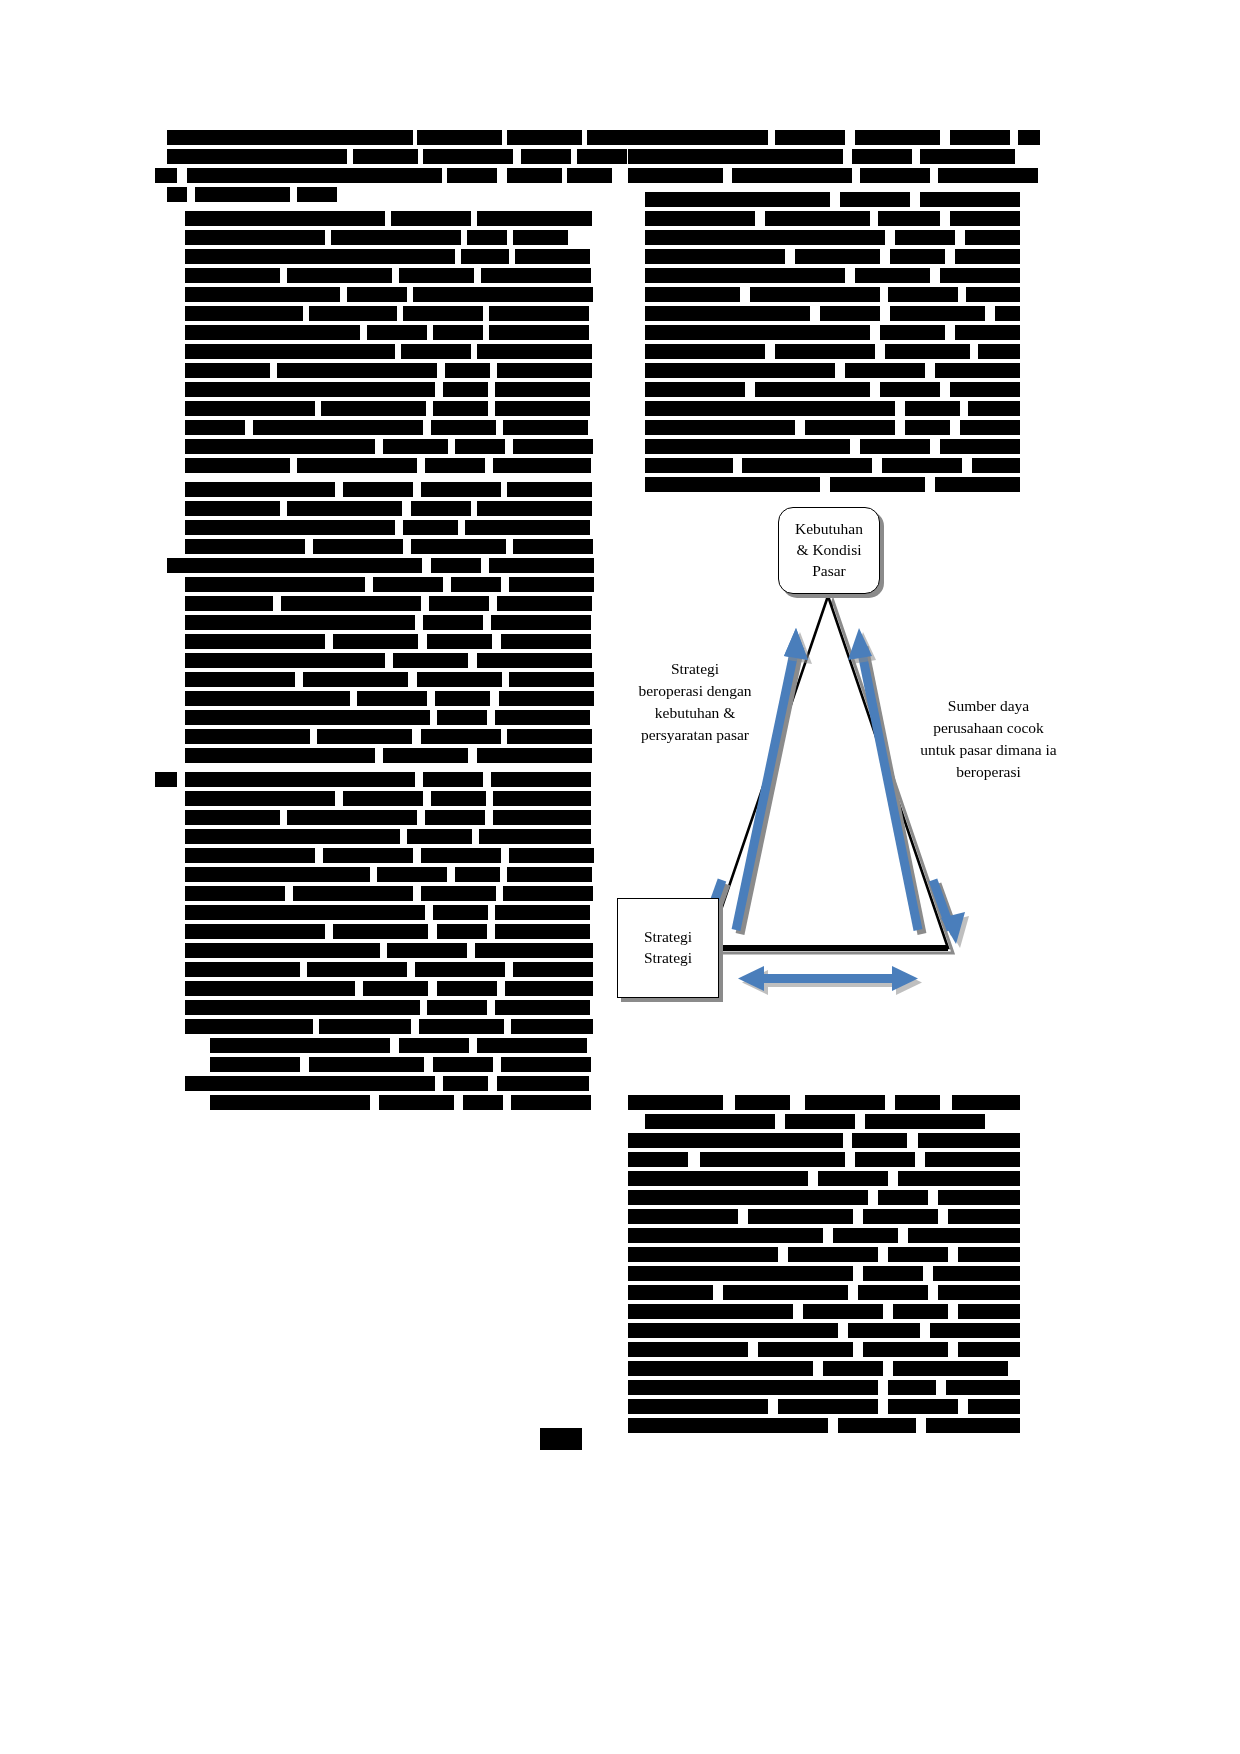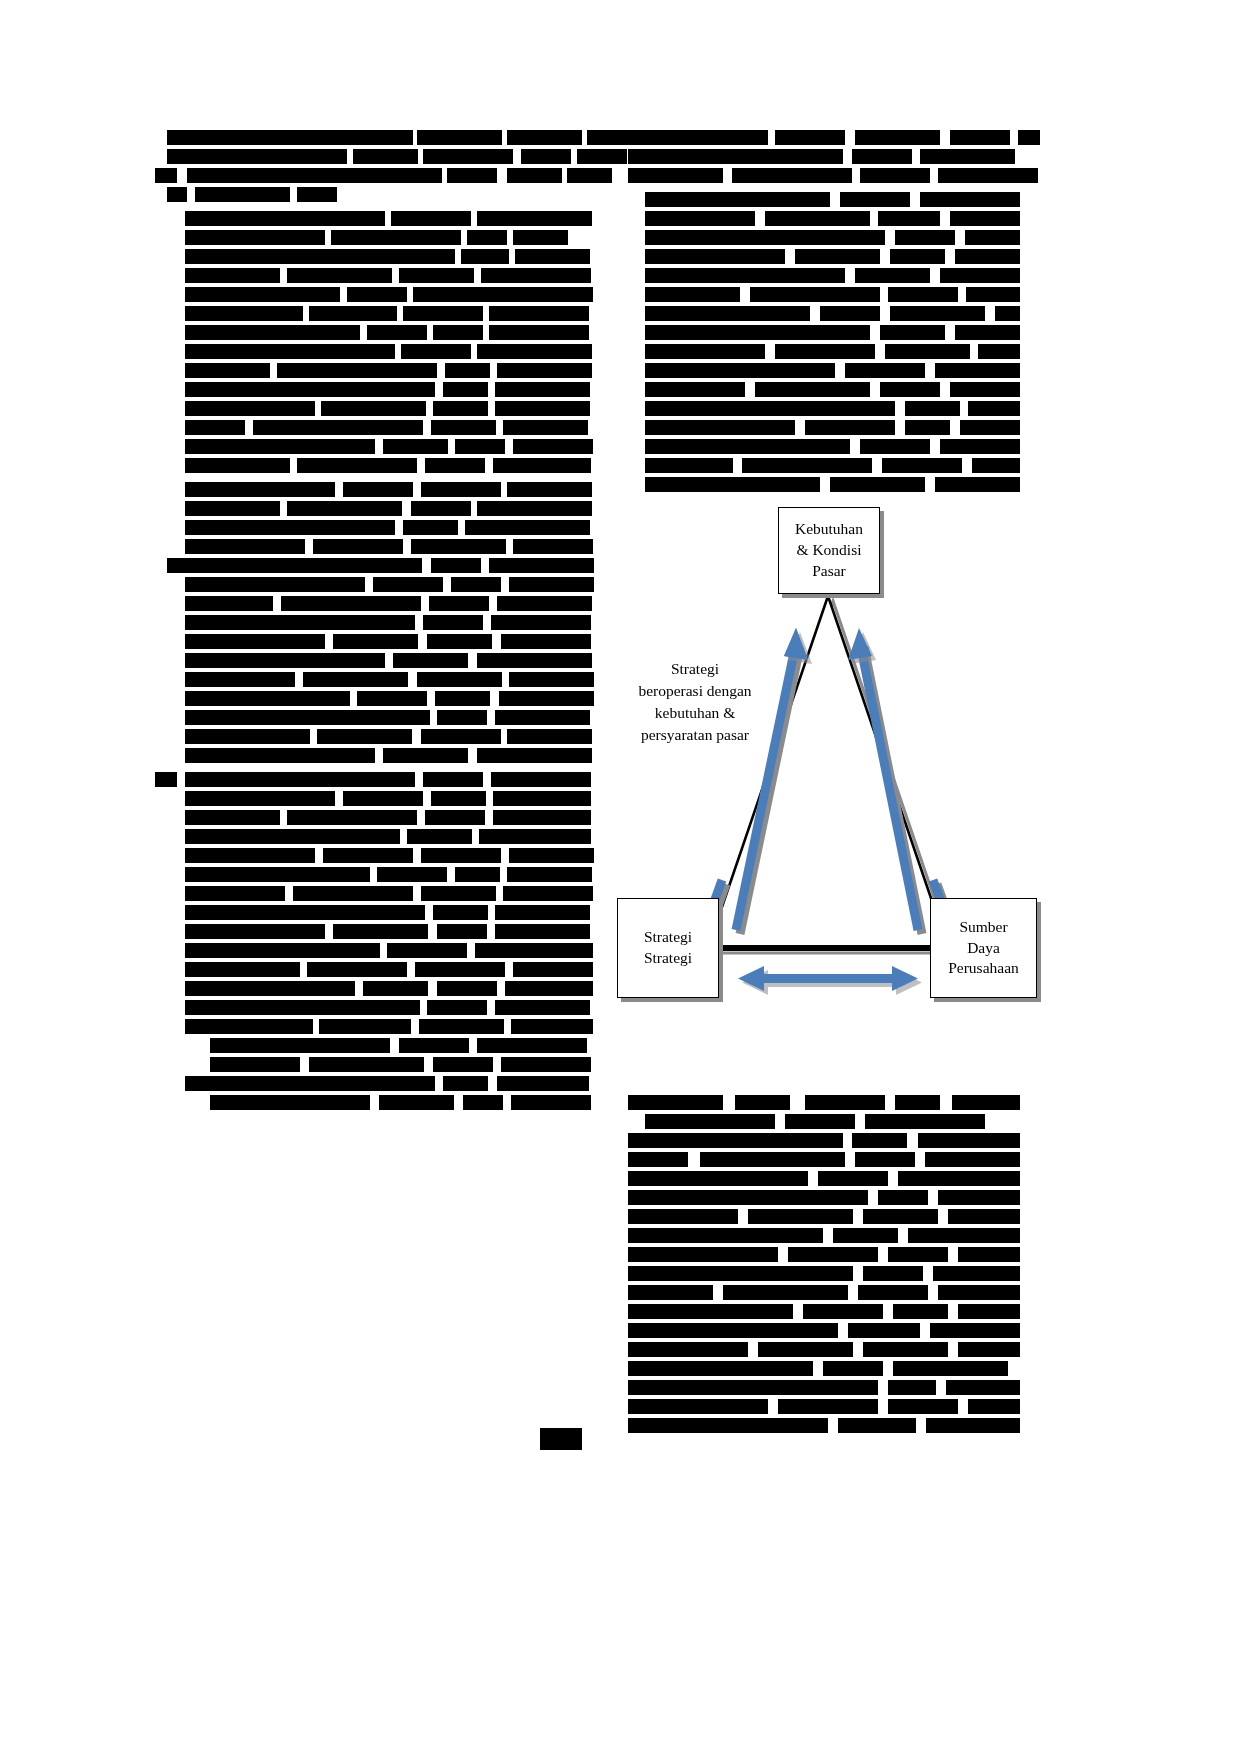--- a/index.html
+++ b/index.html
@@ -18,21 +18,21 @@
   .blk{position:absolute;top:0;height:15px;background:#000;}
 
   
   .diagram{position:absolute;left:600px;top:500px;width:470px;height:600px;}
 
   .dbox{position:absolute;background:#fff;border:1.6px solid #000;
         box-shadow:4px 4px 0 0 #8b8b8b;
         display:flex;flex-direction:column;align-items:center;justify-content:center;
         font-size:15.5px;line-height:1.34;text-align:center;}
 
-  .box-top{left:178px;top:7px;width:100px;height:85px;}
+  .box-top{left:178px;top:7px;width:100px;height:85px;border-radius:15px;}
   .box-bl{left:17px;top:398px;width:100px;height:98px;}
   .box-br{left:330px;top:398px;width:105px;height:98px;}
 
   .tri-svg{position:absolute;left:0;top:0;width:470px;height:600px;pointer-events:none;}
 
   .lbl{position:absolute;font-size:15.5px;line-height:1.42;text-align:center;}
   .lbl-left{left:10px;top:158px;width:170px;}
   .lbl-right{left:296px;top:195px;width:185px;}
   .lbl-bottom{left:105px;top:505px;width:240px;}
 
@@ -614,31 +614,32 @@
       <span>Kebutuhan</span>
       <span>&amp; Kondisi</span>
       <span>Pasar</span>
     </div>
 
     <div class="dbox box-bl">
       <span>Strategi</span>
       <span>Strategi</span>
     </div>
 
-    <div class="dbox box-br">
-      <span>Sumber</span>
-      <span>Daya</span>
-      <span>Perusahaan</span>
-    </div>
 
     <div class="lbl lbl-left">
       <div>Strategi</div>
       <div>beroperasi dengan</div>
       <div>kebutuhan &amp;</div>
       <div>persyaratan pasar</div>
     </div>
 
+    <div class="lbl lbl-right">
+      <div>Sumber daya</div>
+      <div>perusahaan cocok</div>
+      <div>untuk pasar dimana ia</div>
+      <div>beroperasi</div>
+    </div>
 
   </div>
 
   <div class="pagenum"></div>
 
 </div>
 
 </body></html>

